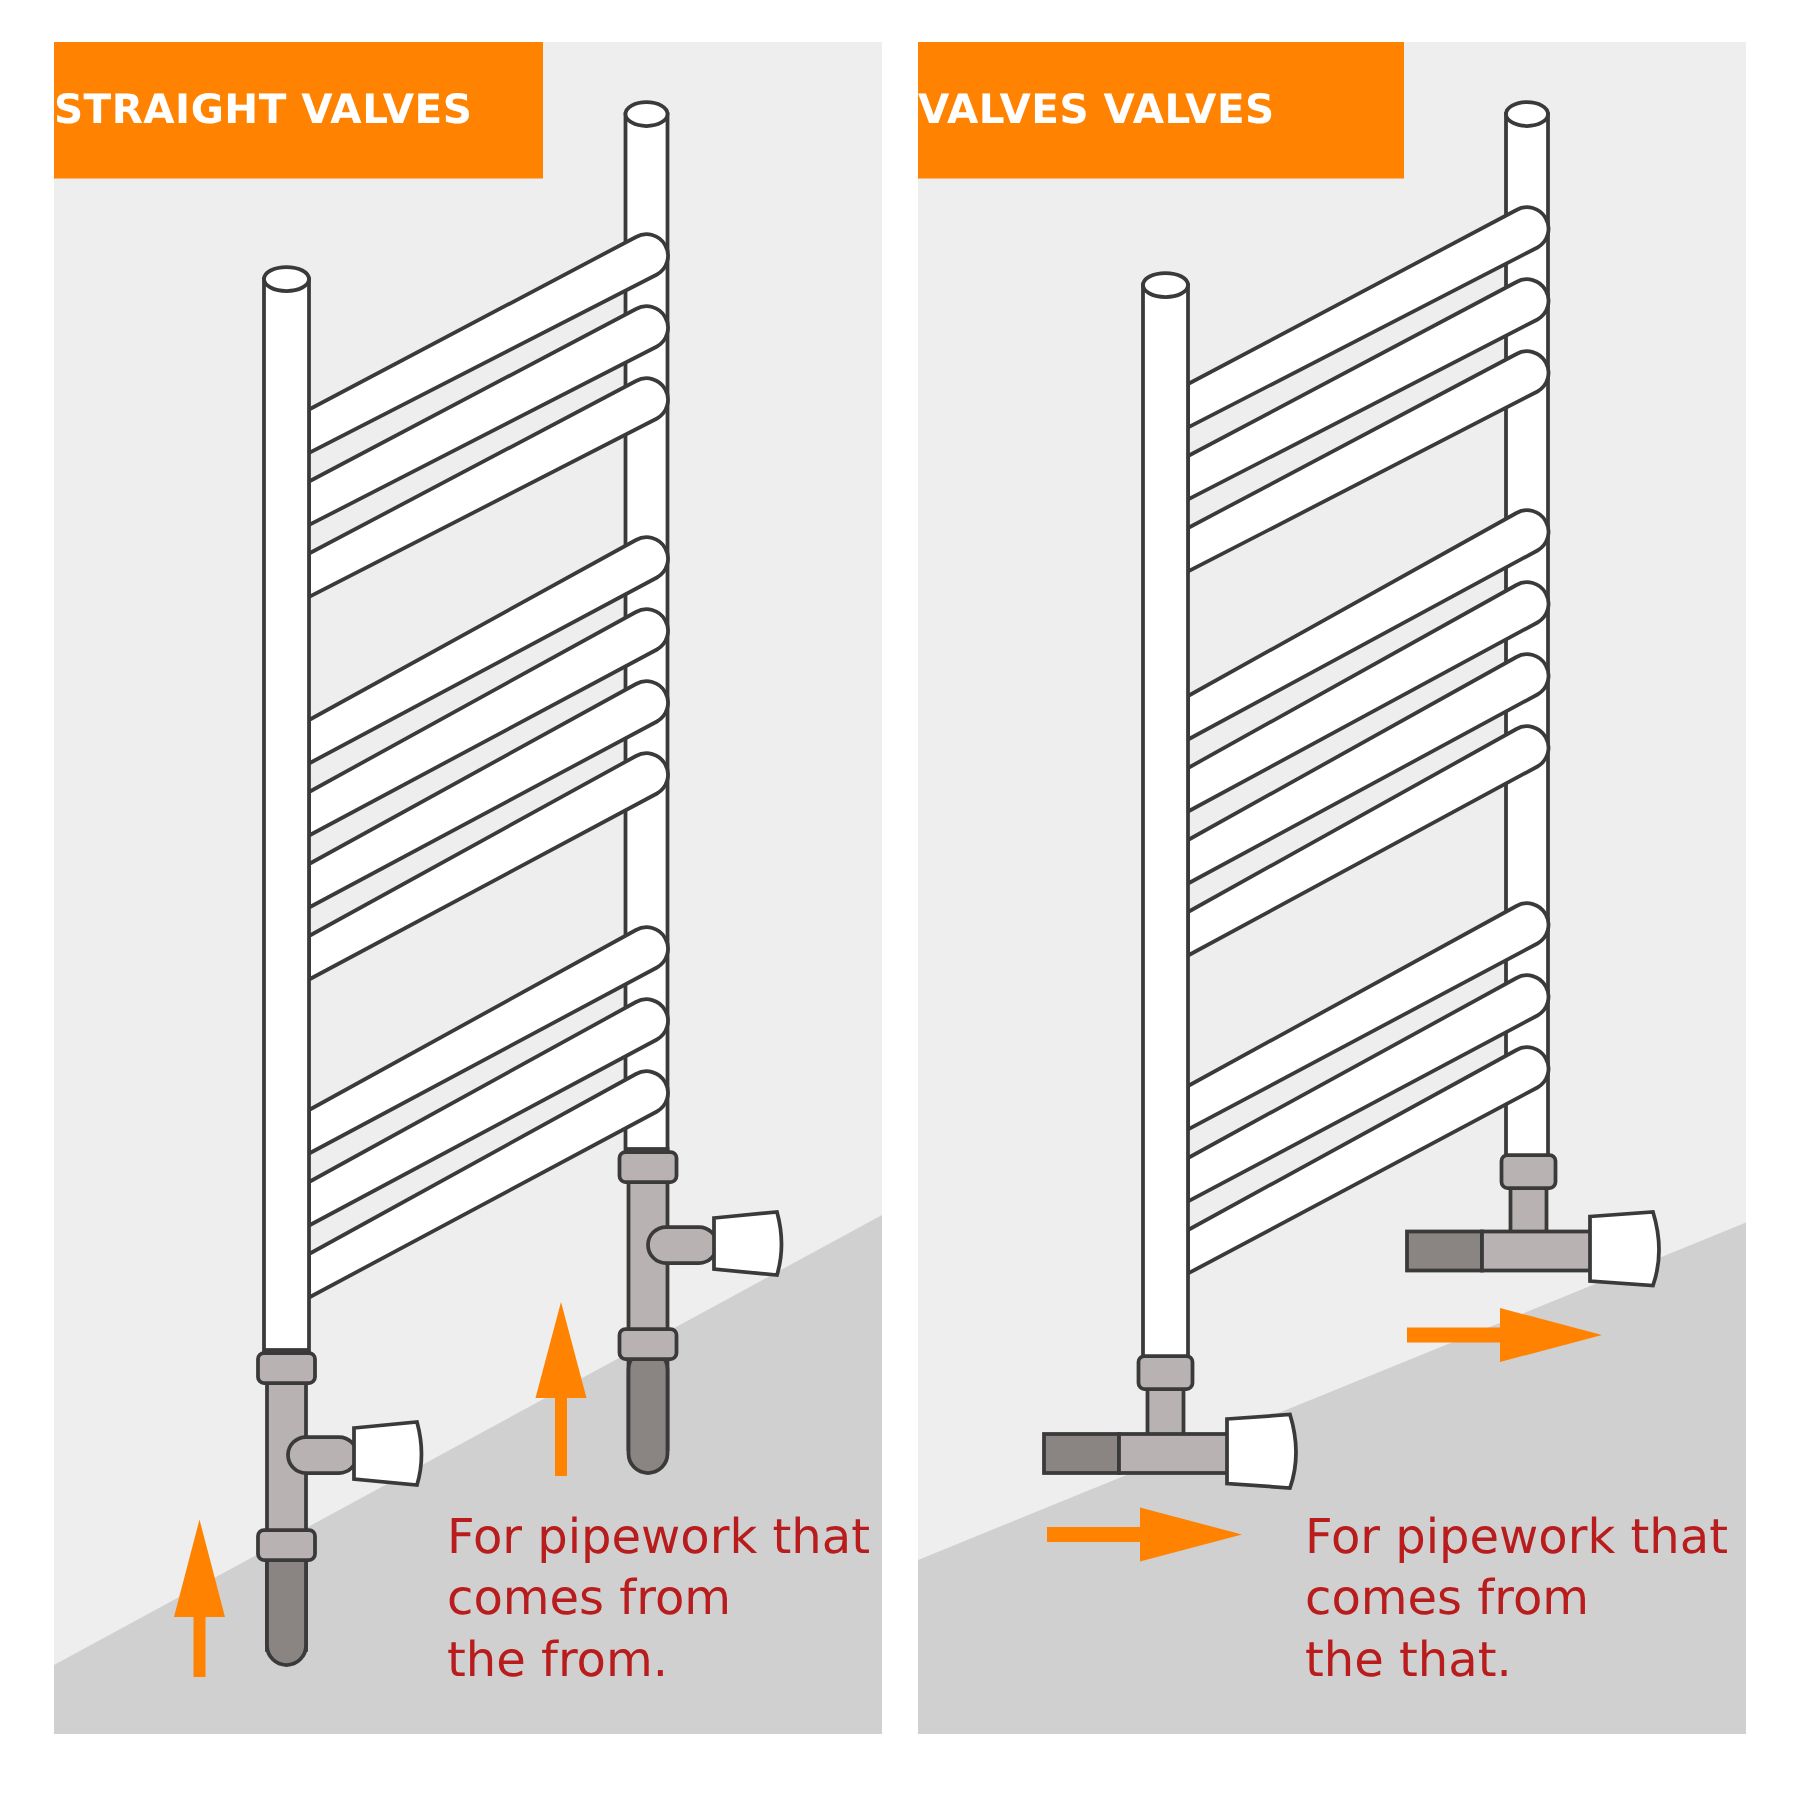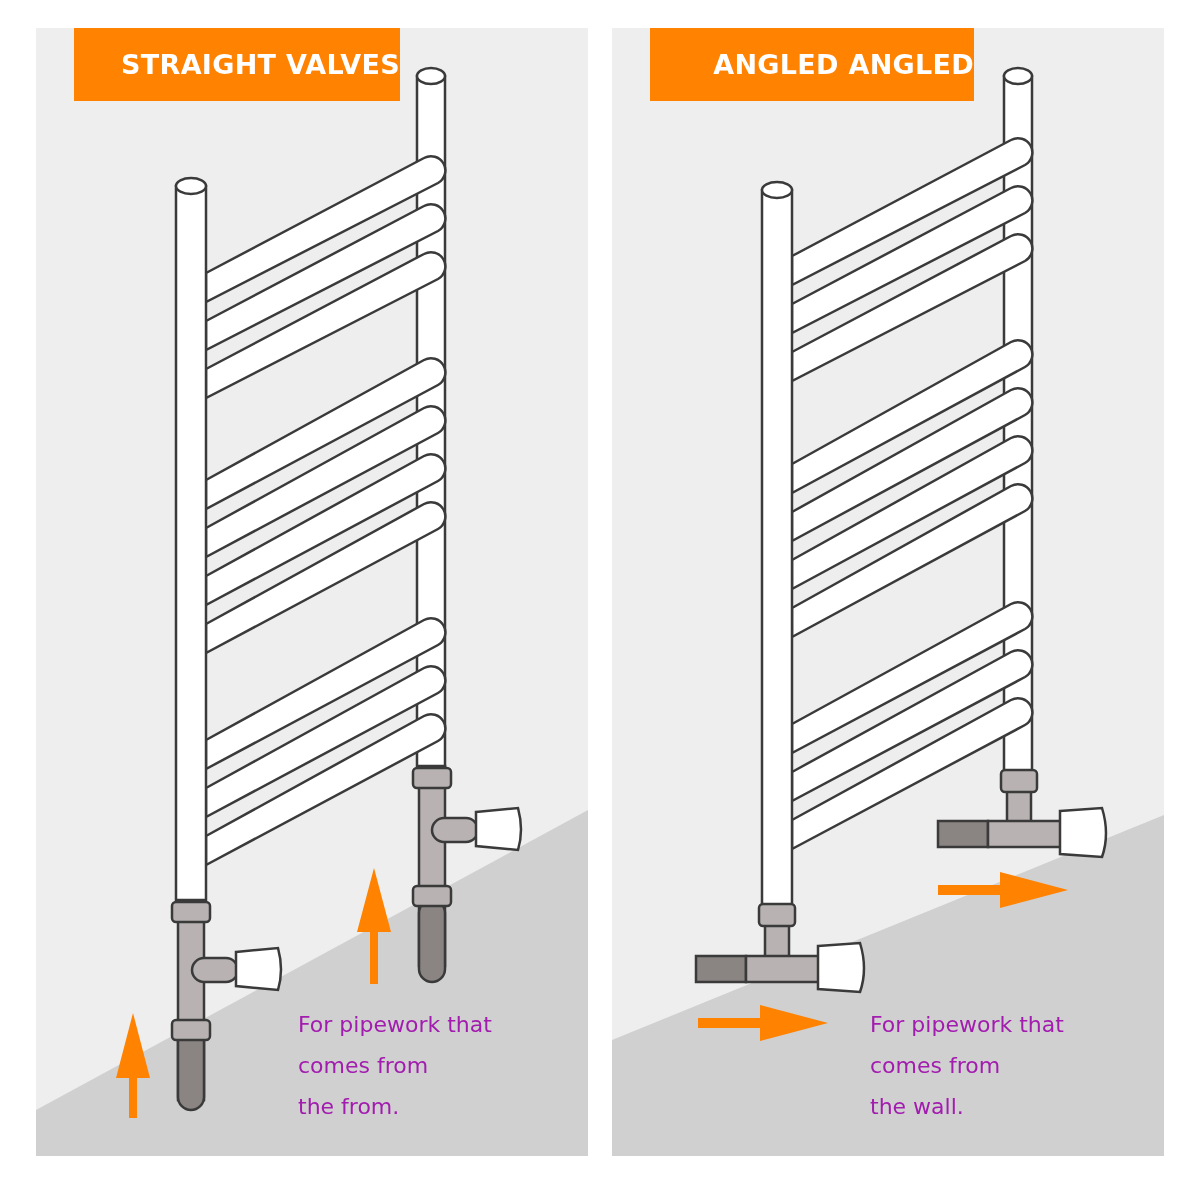--- a/index.html
+++ b/index.html
@@ -1,21 +1,21 @@
 <!DOCTYPE html>
 <html><head>
   <meta charset="utf-8">
   <style>
     html, body { margin: 0; padding: 0; background: #ffffff; }
     body { width: 1200px; height: 1200px; position: relative; overflow: hidden; font-family: "DejaVu Sans", sans-serif; }
     .panel { position: absolute; top: 28px; width: 552px; height: 1128px; background: #eeeeee; overflow: hidden; }
     .panel svg { position: absolute; left: 0; top: 0; }
-    .title-box { position: absolute; top: 0; left: 0; height: 73px; background: #ff8200; display: flex; align-items: center; justify-content: flex-end; margin-left: 38px; }
+    .title-box { position: absolute; top: 0; left: 0; height: 91px; background: #ff8200; display: flex; align-items: center; justify-content: flex-start; }
     .title-text { color: #ffffff; font-family: "DejaVu Sans", sans-serif; font-weight: bold; font-size: 27px; letter-spacing: 0.3px; }
-    .caption { position: absolute; color: #a21caf; font-family: "DejaVu Sans", sans-serif; font-size: 22px; line-height: 41px; }
+    .caption { position: absolute; color: #b91c1c; font-family: "DejaVu Sans", sans-serif; font-size: 32px; line-height: 41px; }
     .caption div { white-space: nowrap; }
   </style>
 </head>
 <body>
 
 <div class="panel" style="left:36px;">
   <svg width="552" height="1128" viewBox="0 0 552 1128">
 
     <polygon points="0,1082 552,782 552,1128 0,1128" fill="#d0d0d0"></polygon>
 
@@ -130,20 +130,20 @@
     </g>
 
     <g fill="#ff8200">
       <polygon points="86,990 148,990 148,977 216,995 148,1013 148,1000 86,1000"></polygon>
     </g>
     <g fill="#ff8200">
       <polygon points="326,857 388,857 388,844 456,862 388,880 388,867 326,867"></polygon>
     </g>
   </svg>
   <div class="title-box" style="width:324px;">
-    <span class="title-text">ANGLED ANGLED</span>
+    <span class="title-text">VALVES VALVES</span>
   </div>
   <div class="caption" style="left:258px; top:976px;">
     <div>For pipework that</div>
     <div>comes from</div>
-    <div>the wall.</div>
+    <div>the that.</div>
   </div>
 </div>
 
 </body></html>

